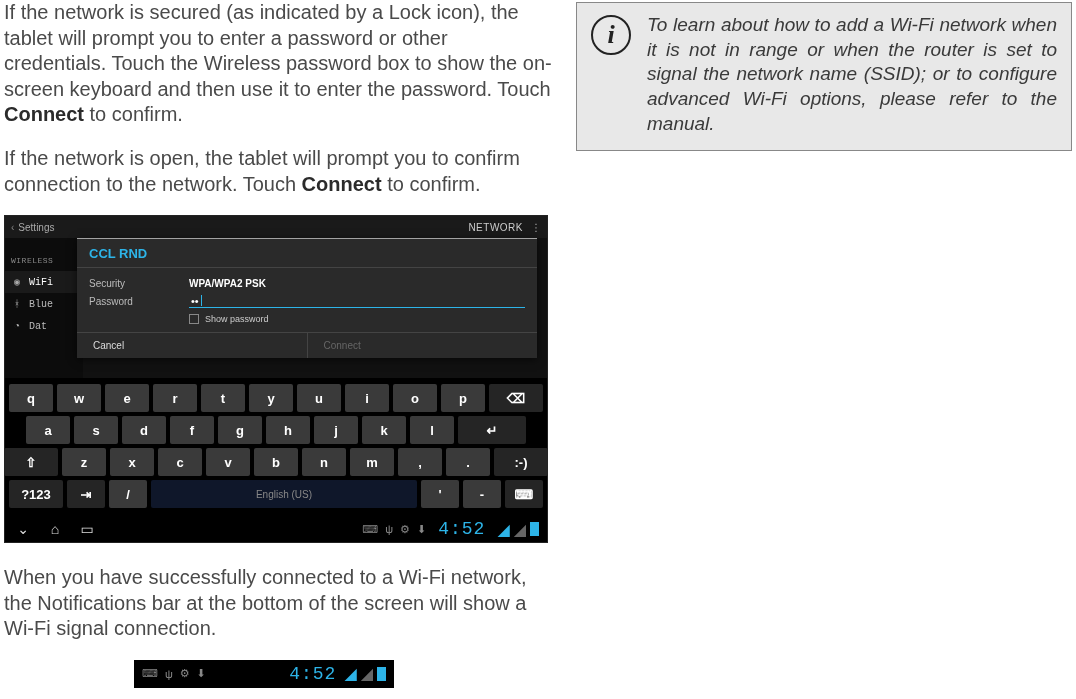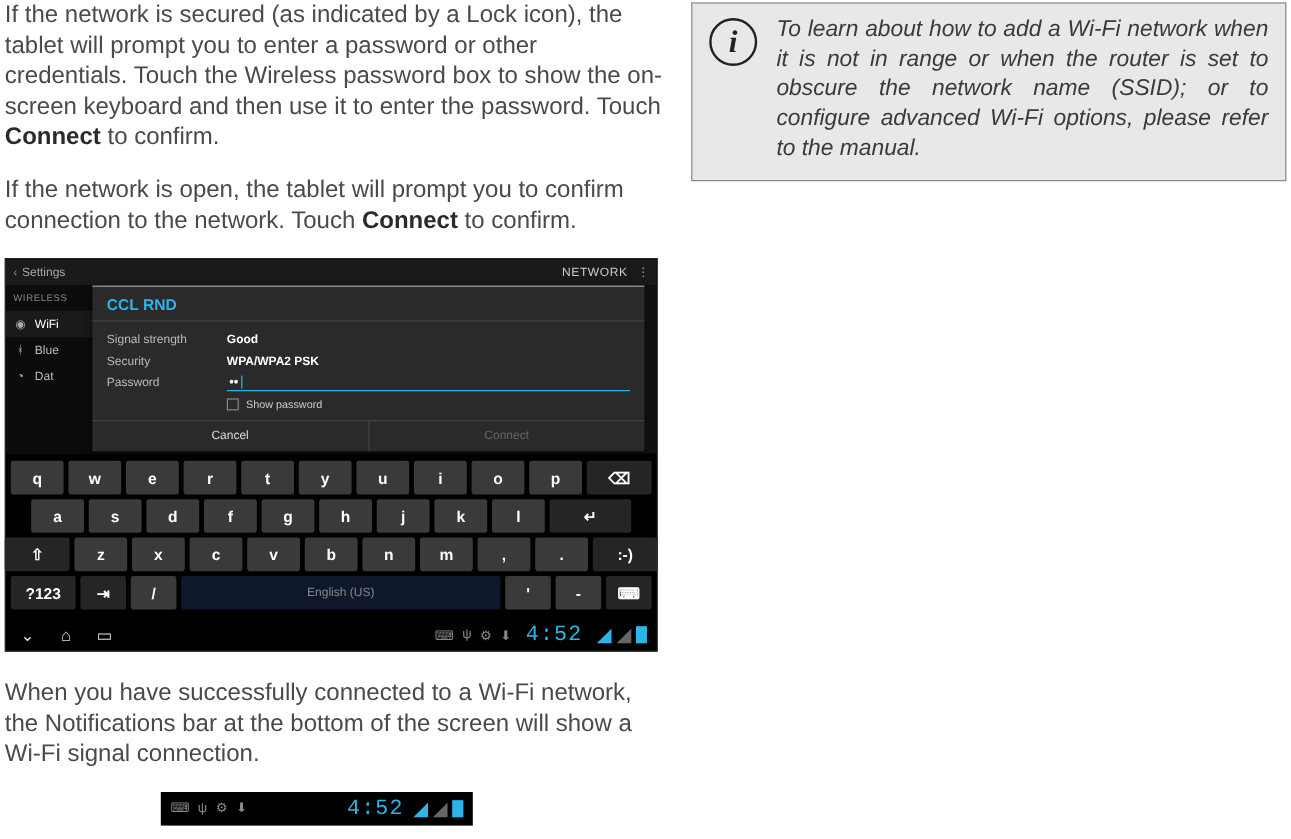--- a/index.html
+++ b/index.html
@@ -91,21 +91,22 @@
 
     .dialog-area {
       position: relative;
       background: #111;
       height: 140px;
       display: flex;
     }
     .sidebar {
       width: 78px;
       background: #0c0c0c;
-      padding-top: 2px;
+      padding-top: 14px;
+      font-family: Liberation Mono, monospace;
     }
     .sidebar-sec-label {
       color: #888;
       font-size: 8px;
       padding: 4px 6px 6px 6px;
       letter-spacing: 0.5px;
     }
     .sidebar-item {
       display: flex;
       align-items: center;
@@ -174,22 +175,22 @@
     .showpw .chk {
       width: 10px; height: 10px;
       border: 1px solid #888;
     }
     .dialog-actions {
       display: flex;
       border-top: 1px solid #444;
     }
     .dbtn {
       flex: 1;
-      text-align: center;
-      padding: 7px 4px;
+      text-align: left;
+      padding: 7px 16px;
       font-size: 10px;
       color: #ddd;
     }
     .dbtn + .dbtn { border-left: 1px solid #444; color: #666; }
 
     .right-edge-icons {
       position: absolute;
       right: 16px;
       top: 40px;
       display: flex;
@@ -329,24 +330,20 @@
         </div>
 
         <div class="right-edge-icons">
           <span>🔒</span>
           <span>▾</span>
         </div>
 
         <div class="dialog">
           <div class="dialog-title">CCL RND</div>
           <div class="dialog-body">
-            <div class="drow">
-              <span class="dlabel">Signal strength</span>
-              <span class="dval">Good</span>
-            </div>
             <div class="drow">
               <span class="dlabel">Security</span>
               <span class="dval">WPA/WPA2 PSK</span>
             </div>
             <div class="drow">
               <span class="dlabel">Password</span>
               <span class="pw-field">
                 <span>••</span>
                   <span class="pw-cursor"></span>
               </span>
@@ -449,16 +446,16 @@
         <span class="batt"></span>
       </span>
     </div>
   </div>
 
   <div class="right-col">
     <div class="info-box">
       <div class="info-icon-wrap">
         <div class="info-icon">i</div>
       </div>
-      <div class="info-text">To learn about how to add a Wi-Fi network when it is not in range or when the router is set to obscure the network name (SSID); or to configure advanced Wi-Fi options, please refer to the manual.</div>
+      <div class="info-text">To learn about how to add a Wi-Fi network when it is not in range or when the router is set to signal the network name (SSID); or to configure advanced Wi-Fi options, please refer to the manual.</div>
     </div>
   </div>
 </div>
 
 </body></html>

